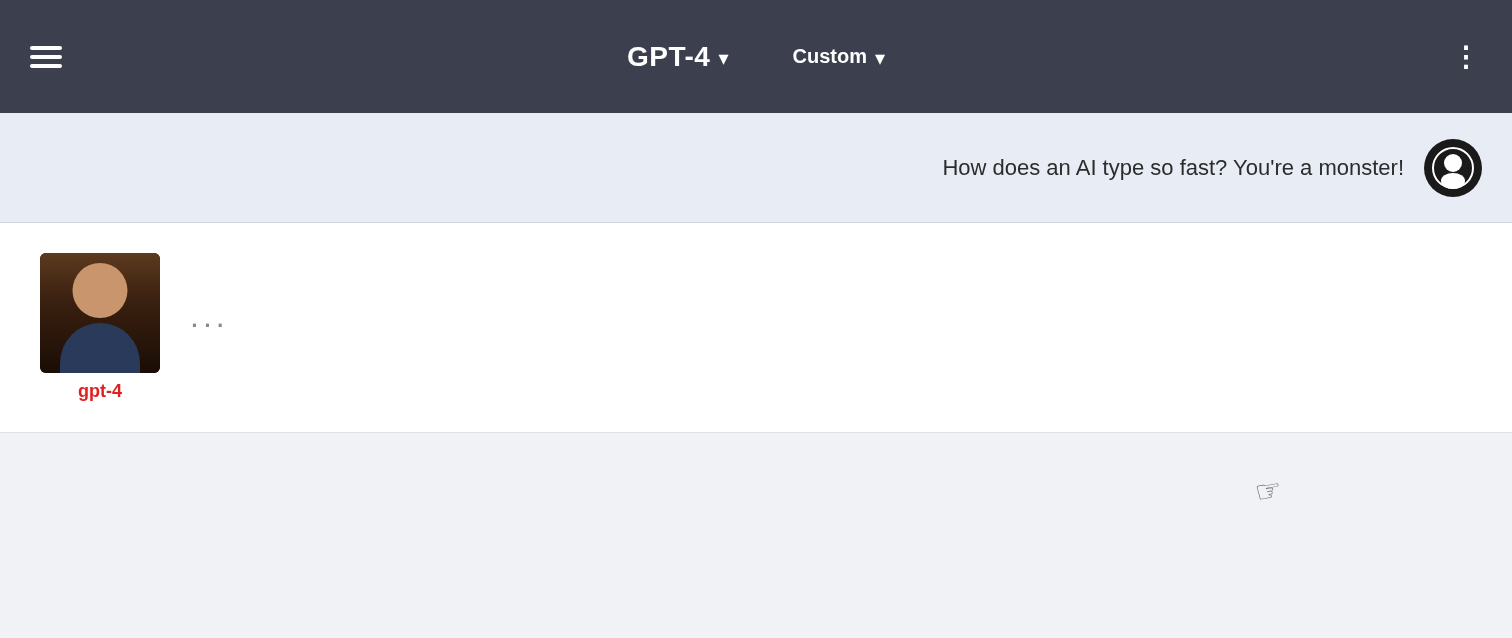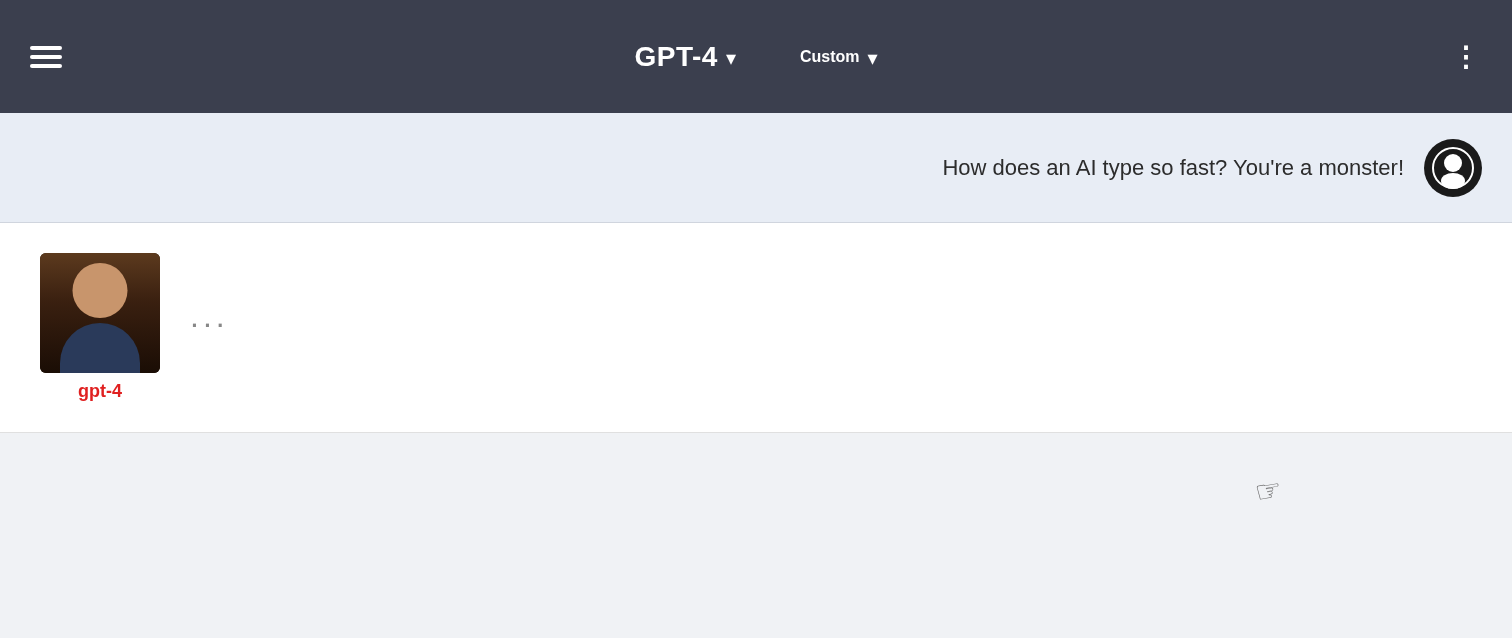--- a/index.html
+++ b/index.html
@@ -77,21 +77,21 @@
     .mode-selector {
       display: flex;
       align-items: center;
       gap: 8px;
       cursor: pointer;
       margin-left: 10px;
     }
 
     .mode-label {
       color: white;
-      font-size: 16px;
+      font-size: 20px;
       font-weight: 600;
       margin-left: 44px;
     }
 
     .header-right {
       position: absolute;
       right: 30px;
     }
 
     .more-options {

